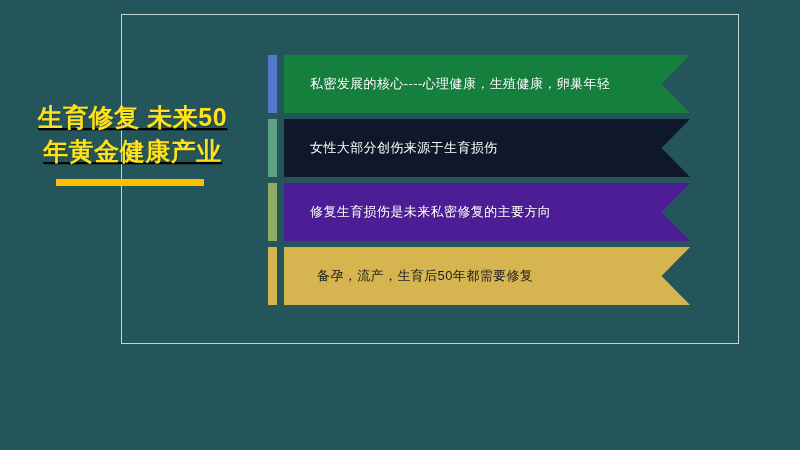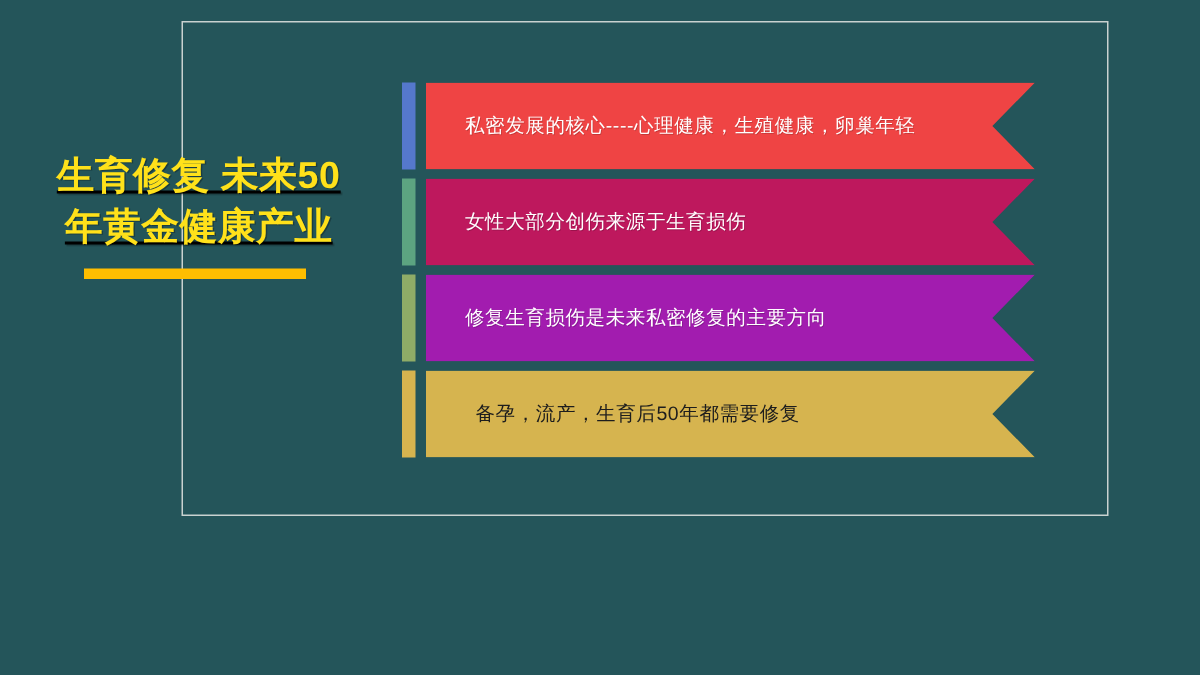--- a/index.html
+++ b/index.html
@@ -108,35 +108,35 @@
 
   <div id="title-block">
     <div id="title-text" style="color: rgb(255, 225, 26);">生育修复  未来50年黄金健康产业</div>
     <div id="title-underline" style="background: rgb(255, 190, 0);"></div>
   </div>
 
   <div id="ribbons">
 
     <div class="ribbon-row">
       <div class="ribbon-tab" style="background: rgb(85, 120, 204);"></div>
-      <div class="ribbon-body" style="background: #ef4444;">
+      <div class="ribbon-body" style="background: #15803d;">
         <span class="ribbon-label light-text" style="color: rgb(255, 255, 255);">私密发展的核心----心理健康，生殖健康，卵巢年轻</span>
       </div>
     </div>
 
     <div class="ribbon-row">
       <div class="ribbon-tab" style="background: rgb(92, 164, 129);"></div>
-      <div class="ribbon-body" style="background: #be185d; align-items: center;">
+      <div class="ribbon-body" style="background: #0f172a; align-items: center;">
         <span class="ribbon-label light-text" style="color: rgb(255, 255, 255);">女性大部分创伤来源于生育损伤</span>
       </div>
     </div>
 
     <div class="ribbon-row">
       <div class="ribbon-tab" style="background: rgb(143, 172, 103);"></div>
-      <div class="ribbon-body" style="background: #a21caf;">
+      <div class="ribbon-body" style="background: #4c1d95;">
         <span class="ribbon-label light-text" style="color: rgb(255, 255, 255);">修复生育损伤是未来私密修复的主要方向</span>
       </div>
     </div>
 
     <div class="ribbon-row">
       <div class="ribbon-tab" style="background: rgb(214, 180, 79);"></div>
       <div class="ribbon-body" style="background: rgb(214, 180, 79);">
         <span class="ribbon-label dark-text" style="color: rgb(29, 29, 29);">备孕，流产，生育后50年都需要修复</span>
       </div>
     </div>

